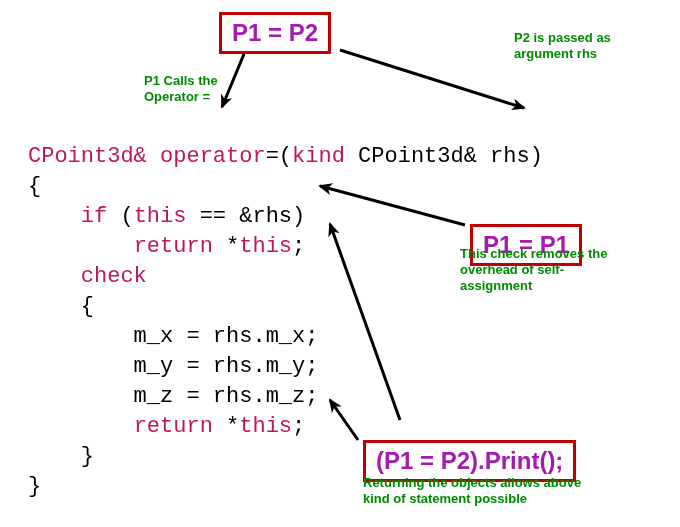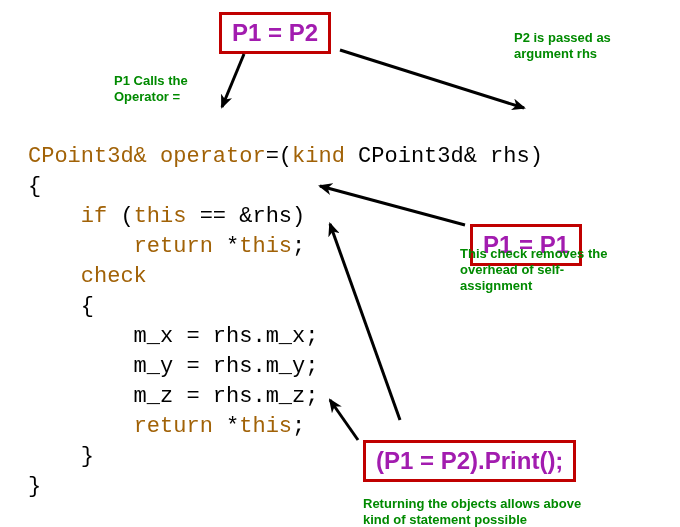--- a/index.html
+++ b/index.html
@@ -14,21 +14,21 @@
   }
   .code {
     position: absolute;
     left: 28px;
     top: 112px;
     font-size: 22px;
     line-height: 30px;
     white-space: pre;
     color: #000;
   }
-  .kw { color: #a16207; }
+  .kw { color: #be185d; }
   .redbox {
     position: absolute;
     border: 3px solid #c00000;
     padding: 4px 10px;
     font-family: Verdana, Arial, sans-serif;
     font-weight: bold;
     font-size: 24px;
     color: #a21caf;
     background: #fff;
   }
@@ -62,28 +62,28 @@
 <span>        m_z = rhs.m_z;</span>
 <span>        </span><span class="kw">return</span><span> *</span><span class="kw">this</span><span>;</span>
 <span>    }</span>
 <span>}</span>
 </div>
 
 <div class="redbox" style="left:219px; top:12px;">P1 = P2</div>
 <div class="redbox" style="left:470px; top:224px;">P1 = P1</div>
 <div class="redbox" style="left:363px; top:440px;">(P1 = P2).Print();</div>
 
-<div class="annot" style="left:114px; top:73px; white-space:pre;">P1 Calls the
+<div class="annot" style="left:144px; top:73px; white-space:pre;">P1 Calls the
 Operator =</div>
 <div class="annot" style="left:495px; top:30px; white-space:pre;margin-left:19px;">P2 is passed as
 argument rhs</div>
 <div class="annot" style="left:460px; top:246px; white-space:pre;">This check removes the
 overhead of self-
 assignment</div>
-<div class="annot" style="left:363px; top:475px; white-space:pre;margin-top:21px;">Returning the objects allows above
+<div class="annot" style="left:363px; top:475px; white-space:pre;">Returning the objects allows above
 kind of statement possible</div>
 
 <svg class="arrows">
   <defs>
     <marker id="ah" markerWidth="14" markerHeight="12" refX="12" refY="6" orient="auto" markerUnits="userSpaceOnUse">
       <path d="M0,0 L14,6 L0,12 L4,6 Z" fill="#000"></path>
     </marker>
   </defs>
 
   <line x1="244" y1="54" x2="222" y2="107" stroke="#000" stroke-width="3" marker-end="url(#ah)"></line>

